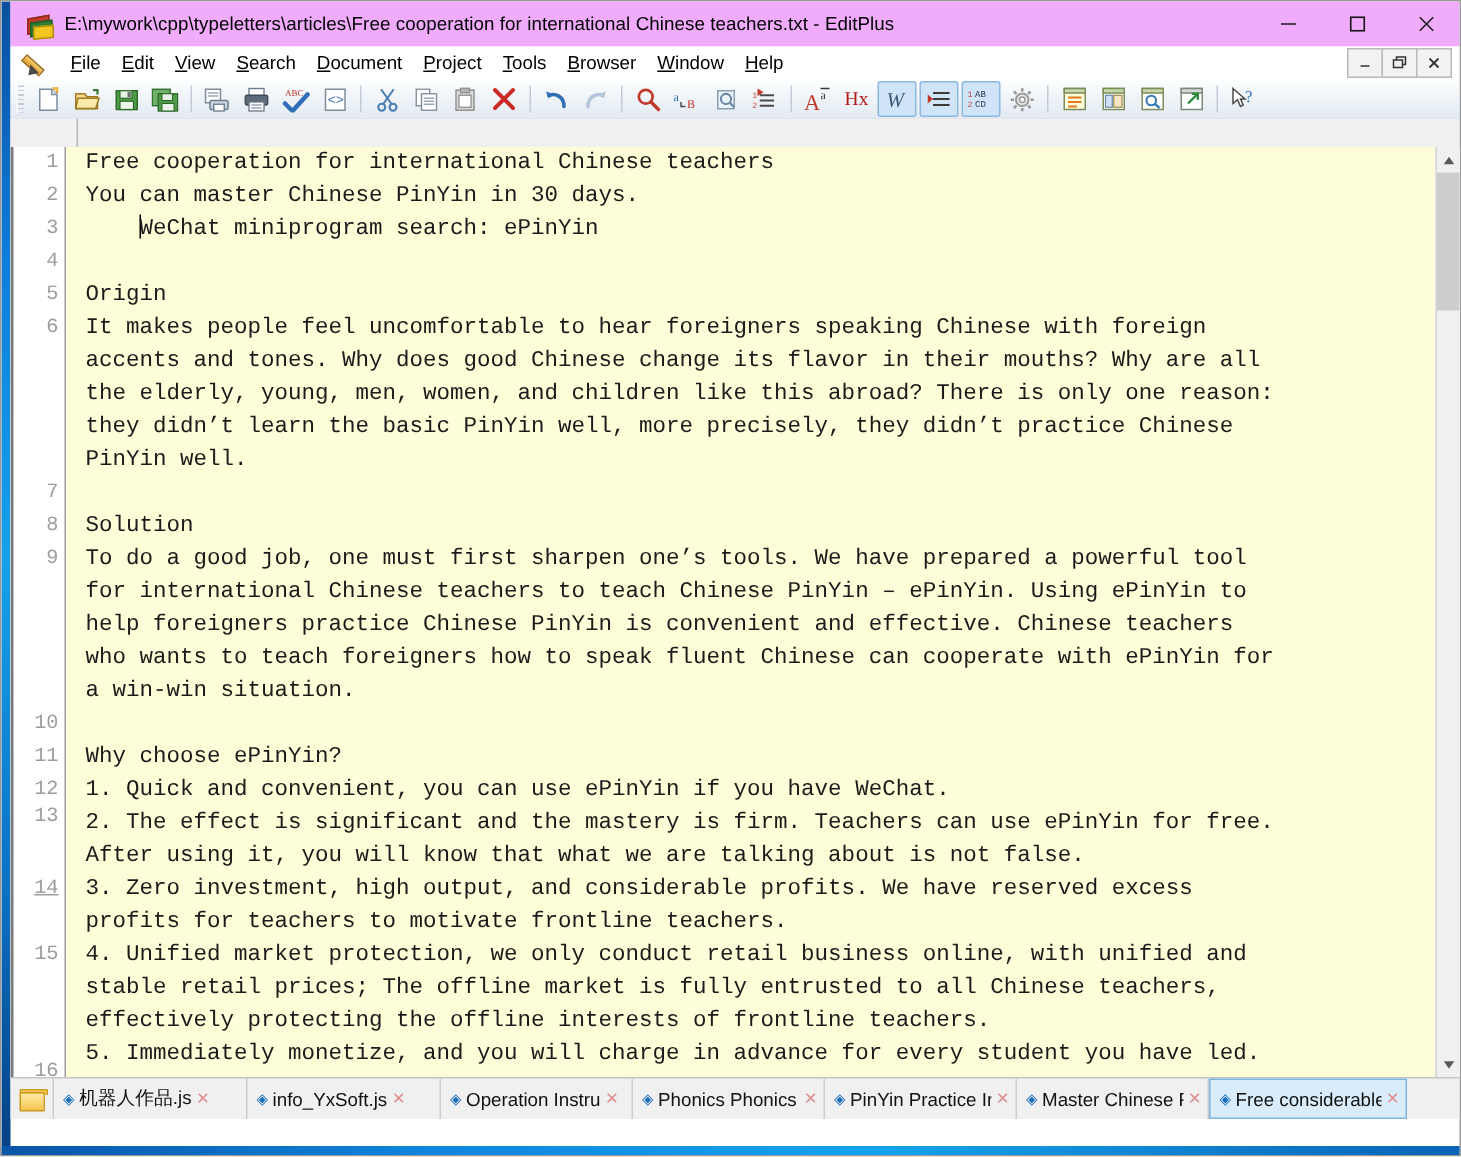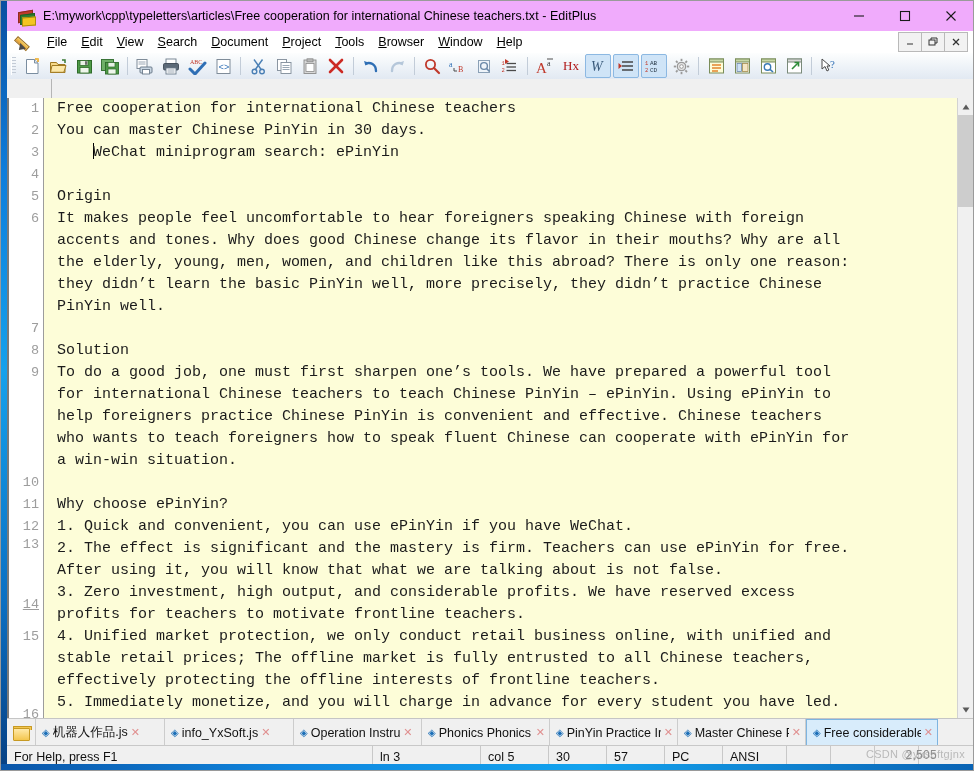--- a/index.html
+++ b/index.html
@@ -624,21 +624,21 @@
           <div class="gnum" style="top: 66px;">4</div>
           <div class="gnum" style="top: 88px;">5</div>
           <div class="gnum" style="top: 110px;">6</div>
           <div class="gnum" style="top: 220px;">7</div>
           <div class="gnum" style="top: 242px;">8</div>
           <div class="gnum" style="top: 264px;">9</div>
           <div class="gnum" style="top: 374px;">10</div>
           <div class="gnum" style="top: 396px;">11</div>
           <div class="gnum" style="top: 418px;">12</div>
           <div class="gnum" style="top: 436px;">13</div>
-          <div class="gnum" style="top: 496px; text-decoration: underline;">14</div>
+          <div class="gnum" style="top: 484px; text-decoration: underline;">14</div>
           <div class="gnum" style="top: 528px;">15</div>
           <div class="gnum" style="top: 594px; margin-top: 12px;">16</div>
         </div>
     </div>
     <div id="folds">
         <div class="fold" style="top: 29px;">−</div>
       </div>
     <div class="code" id="code-body"><div class="ln">Free cooperation for international Chinese teachers</div><div class="ln">You can master Chinese PinYin in 30 days.</div><div class="ln">    <span class="caret"></span>WeChat miniprogram search: ePinYin</div><div class="ln">&nbsp;</div><div class="ln">Origin</div><div class="ln">It makes people feel uncomfortable to hear foreigners speaking Chinese with foreign</div><div class="ln">accents and tones. Why does good Chinese change its flavor in their mouths? Why are all</div><div class="ln">the elderly, young, men, women, and children like this abroad? There is only one reason:</div><div class="ln">they didn’t learn the basic PinYin well, more precisely, they didn’t practice Chinese</div><div class="ln">PinYin well.</div><div class="ln">&nbsp;</div><div class="ln">Solution</div><div class="ln">To do a good job, one must first sharpen one’s tools. We have prepared a powerful tool</div><div class="ln">for international Chinese teachers to teach Chinese PinYin – ePinYin. Using ePinYin to</div><div class="ln">help foreigners practice Chinese PinYin is convenient and effective. Chinese teachers</div><div class="ln">who wants to teach foreigners how to speak fluent Chinese can cooperate with ePinYin for</div><div class="ln">a win-win situation.</div><div class="ln">&nbsp;</div><div class="ln">Why choose ePinYin?</div><div class="ln">1. Quick and convenient, you can use ePinYin if you have WeChat.</div><div class="ln">2. The effect is significant and the mastery is firm. Teachers can use ePinYin for free.</div><div class="ln">After using it, you will know that what we are talking about is not false.</div><div class="ln">3. Zero investment, high output, and considerable profits. We have reserved excess</div><div class="ln">profits for teachers to motivate frontline teachers.</div><div class="ln">4. Unified market protection, we only conduct retail business online, with unified and</div><div class="ln">stable retail prices; The offline market is fully entrusted to all Chinese teachers,</div><div class="ln">effectively protecting the offline interests of frontline teachers.</div><div class="ln">5. Immediately monetize, and you will charge in advance for every student you have led.</div></div>
 
     <div class="vscroll">
@@ -695,33 +695,15 @@
           <span class="tclose">✕</span>
         </div>
         <div class="tab selected" style="width: 120px;">
           <span class="dot">◈</span>
           <span class="tlabel">Free considerable</span>
           <span class="tclose">✕</span>
         </div>
       </div>
   </div>
 
-  <div class="statusbar">
-    <div class="sb-cell sb-help">For Help, press F1</div>
-    <div class="sb-cell sb-ln">ln 3</div>
-    <div class="sb-cell sb-col">col 5</div>
-    <div class="sb-cell sb-a">30</div>
-    <div class="sb-cell sb-b">57</div>
-    <div class="sb-cell sb-pc">PC</div>
-    <div class="sb-cell sb-enc">ANSI</div>
-    <div class="sb-cell sb-e1"></div>
-    <div class="sb-cell sb-e2"></div>
-    <div class="sb-cell sb-e3"></div>
-    <div class="sb-cell sb-last">
-      <div class="watermark">CSDN @yxsoftgjnx</div>
-      <div class="watermark">
-          <span class="big">2,505</span>
-        </div>
-    </div>
-  </div>
 
   <div class="edge-bottom"></div>
 </div>
 
 </body></html>

